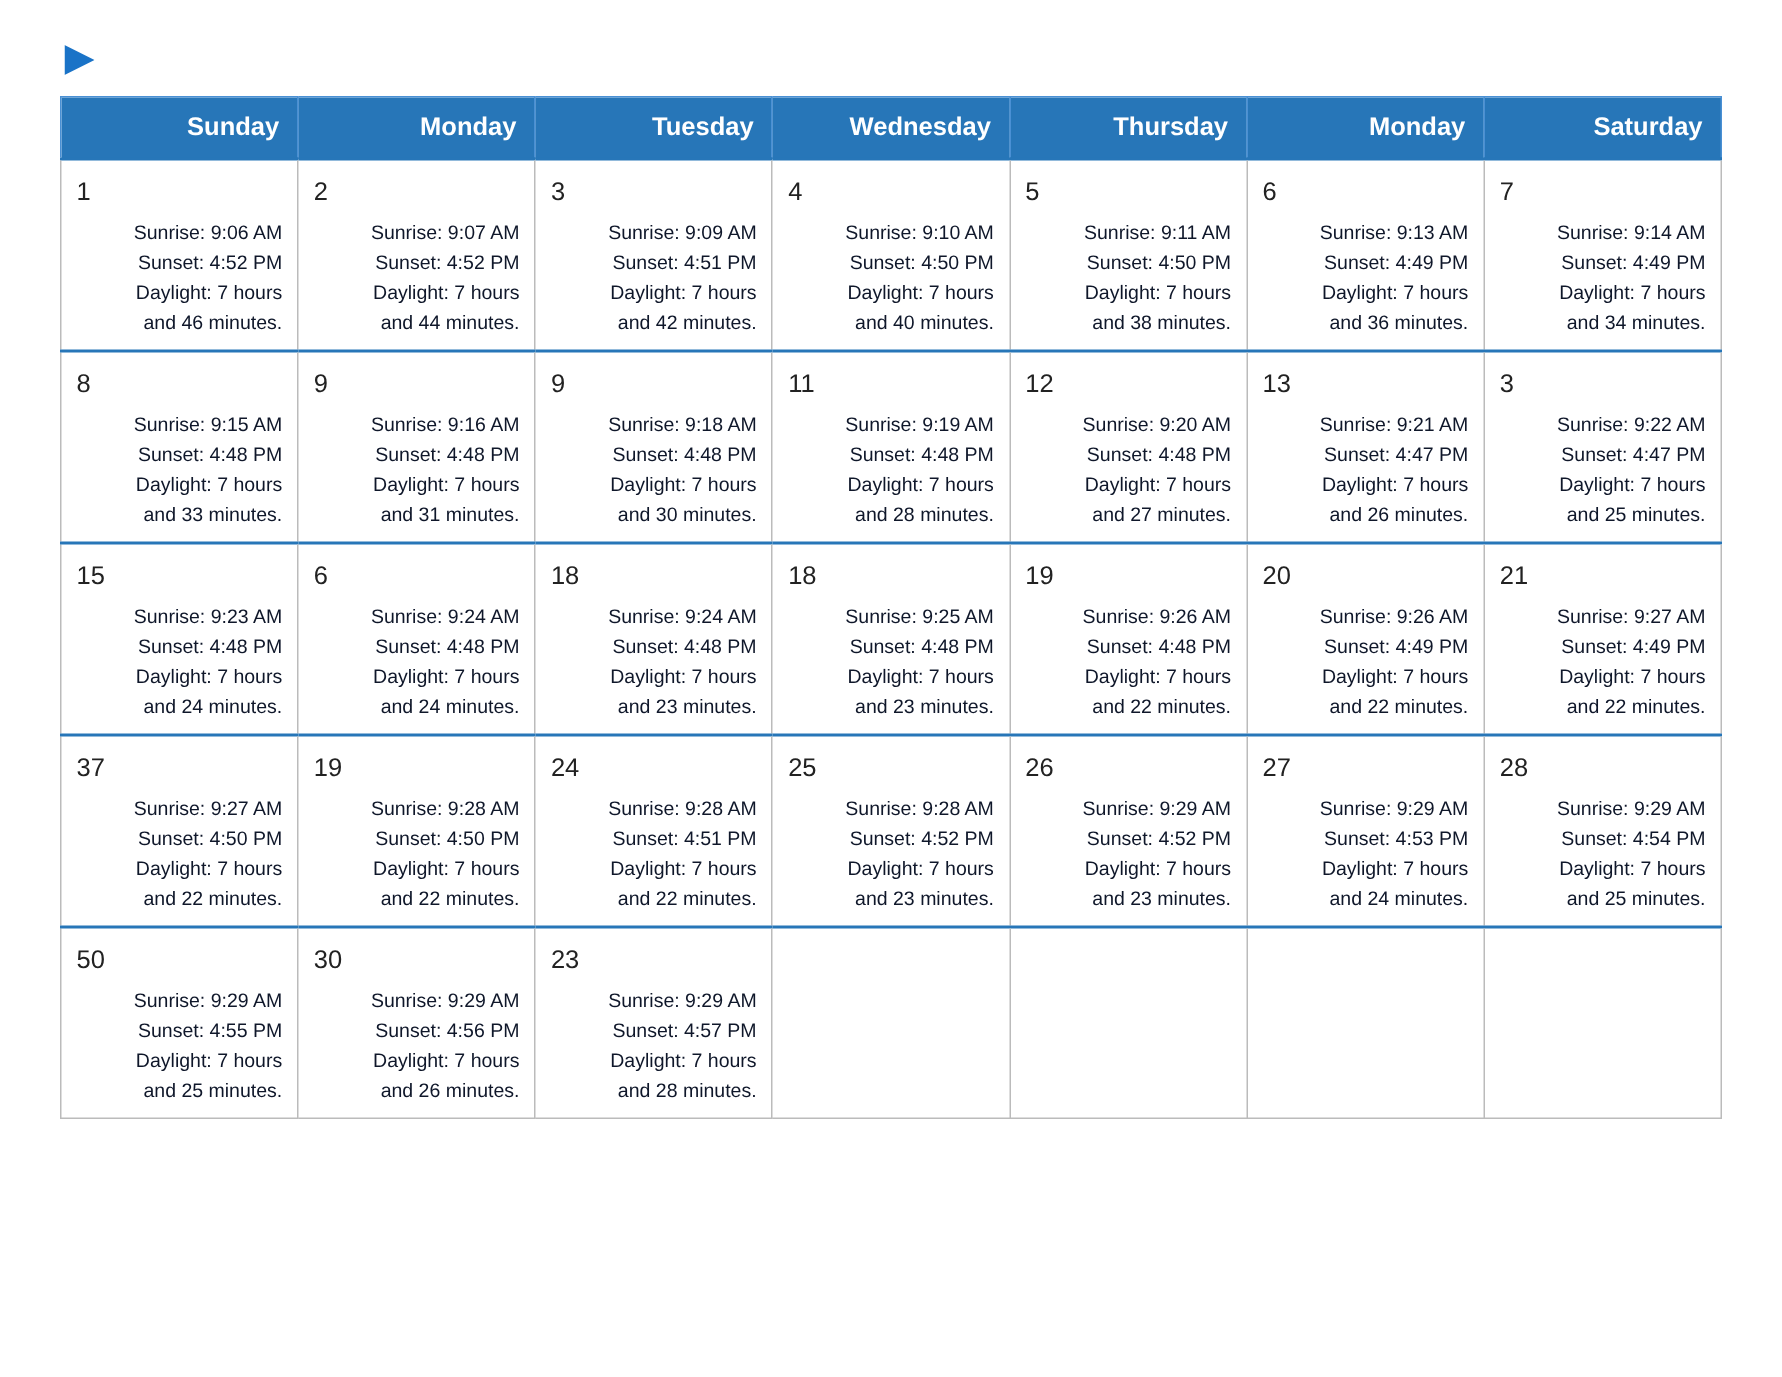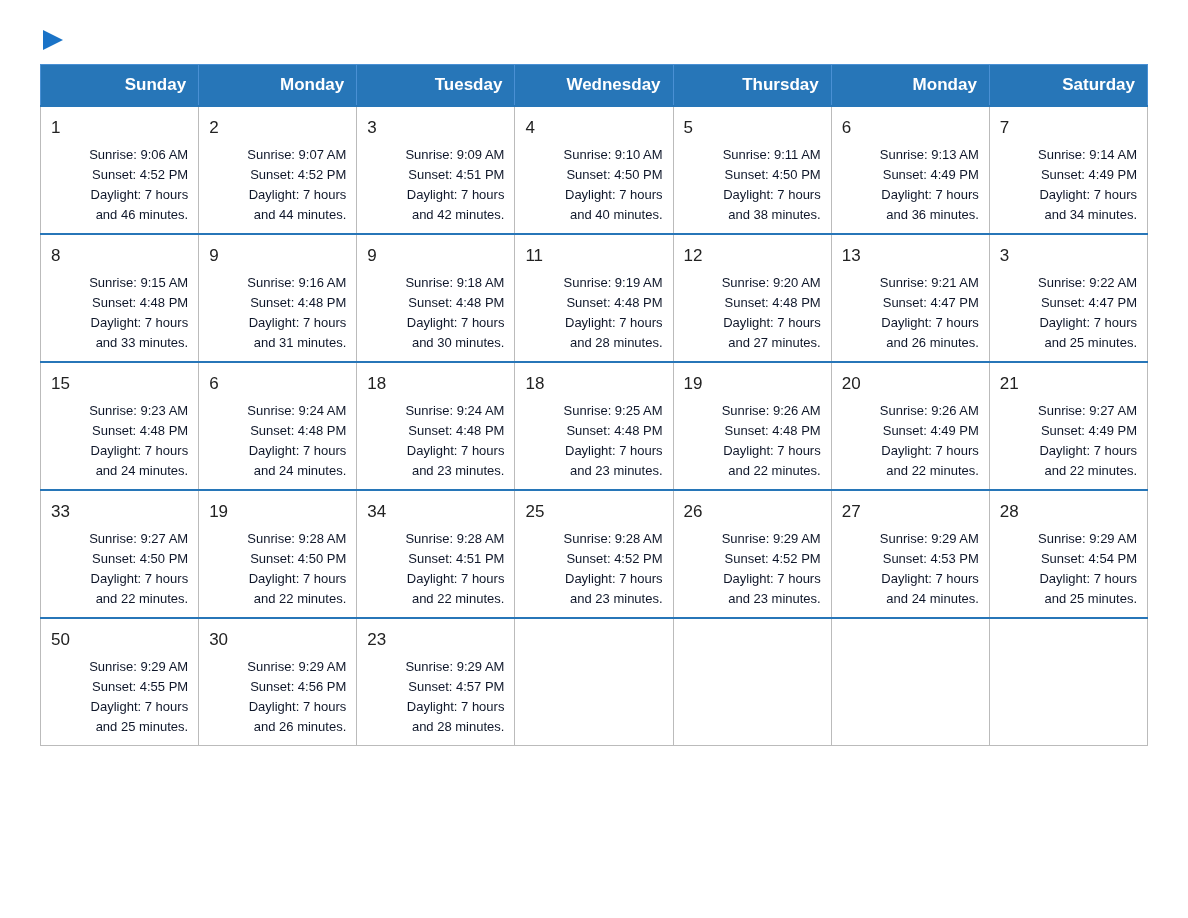--- a/index.html
+++ b/index.html
@@ -227,29 +227,29 @@
           <span class="day-number">20</span>
           <div class="day-info">Sunrise: 9:26 AM<br>Sunset: 4:49 PM<br>Daylight: 7 hours<br>and 22 minutes.</div>
         </td>
         <td>
           <span class="day-number">21</span>
           <div class="day-info">Sunrise: 9:27 AM<br>Sunset: 4:49 PM<br>Daylight: 7 hours<br>and 22 minutes.</div>
         </td>
       </tr>
       <tr>
         <td>
-          <span class="day-number">33</span>
+          <span class="day-number">37</span>
           <div class="day-info">Sunrise: 9:27 AM<br>Sunset: 4:50 PM<br>Daylight: 7 hours<br>and 22 minutes.</div>
         </td>
         <td>
           <span class="day-number">19</span>
           <div class="day-info">Sunrise: 9:28 AM<br>Sunset: 4:50 PM<br>Daylight: 7 hours<br>and 22 minutes.</div>
         </td>
         <td>
-          <span class="day-number">34</span>
+          <span class="day-number">24</span>
           <div class="day-info">Sunrise: 9:28 AM<br>Sunset: 4:51 PM<br>Daylight: 7 hours<br>and 22 minutes.</div>
         </td>
         <td>
           <span class="day-number">25</span>
           <div class="day-info">Sunrise: 9:28 AM<br>Sunset: 4:52 PM<br>Daylight: 7 hours<br>and 23 minutes.</div>
         </td>
         <td>
           <span class="day-number">26</span>
           <div class="day-info">Sunrise: 9:29 AM<br>Sunset: 4:52 PM<br>Daylight: 7 hours<br>and 23 minutes.</div>
         </td>

